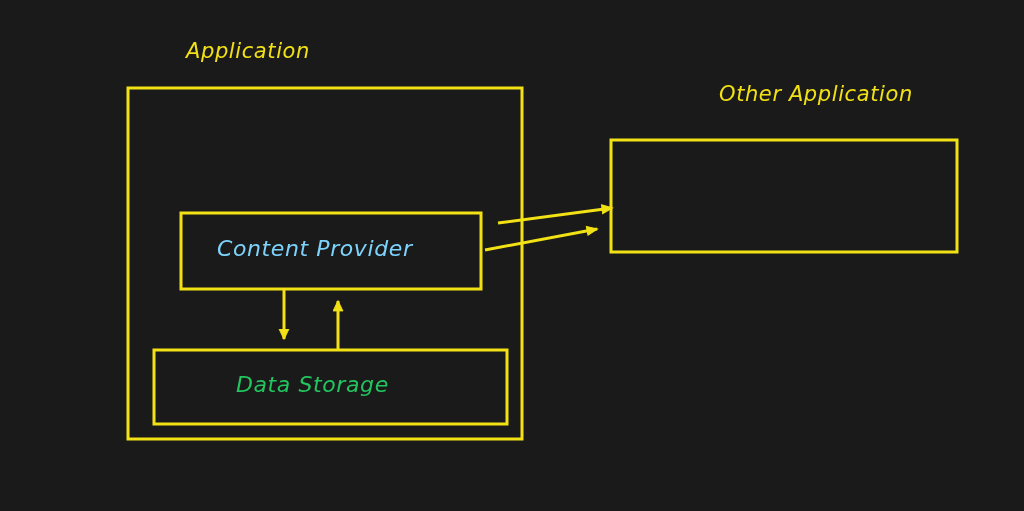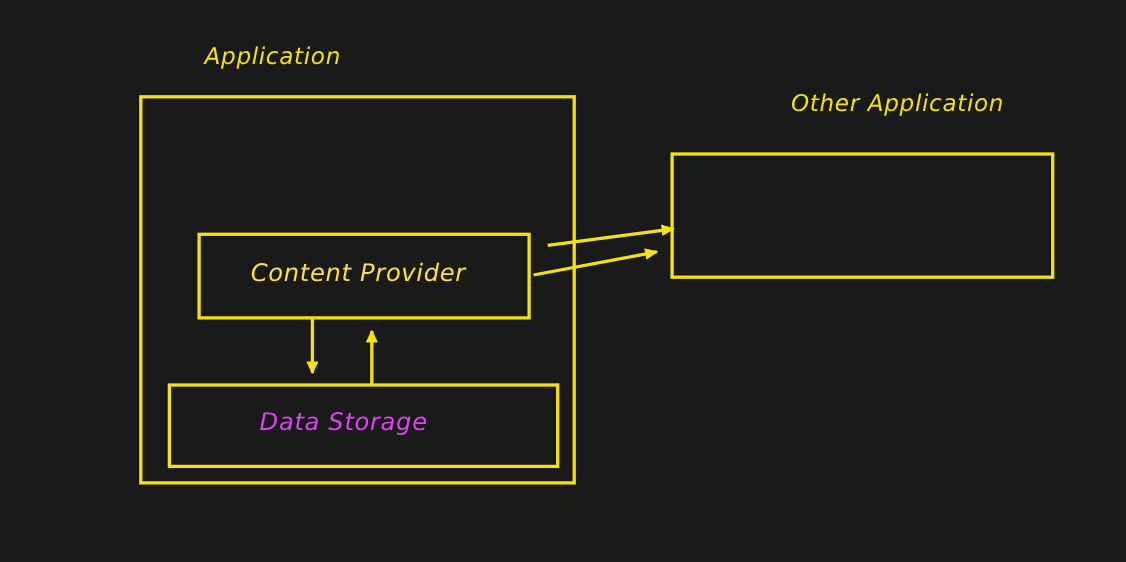--- a/index.html
+++ b/index.html
@@ -91,17 +91,17 @@
 
     <line x1="284" y1="289" x2="284" y2="339" stroke="#f2e115" stroke-width="3" marker-end="url(#arrow-head-v)"></line>
 
     <line x1="338" y1="350" x2="338" y2="301" stroke="#f2e115" stroke-width="3" marker-end="url(#arrow-head-v)"></line>
   </svg>
 
   <div class="dia-label" id="label-application" style="color: rgb(242, 225, 21);">Application</div>
 
   <div class="dia-label" id="label-other-application" style="color: rgb(242, 225, 21);">Other Application</div>
 
-  <div class="dia-label" id="label-content-provider" style="color: #fde047; margin-left: 11px;">Content Provider</div>
+  <div class="dia-label" id="label-content-provider" style="color: #7dd3fc;">Content Provider</div>
 
-  <div class="dia-label" id="label-data-storage" style="color: #d946ef;">Data Storage</div>
+  <div class="dia-label" id="label-data-storage" style="color: #22c55e;">Data Storage</div>
 
 </div>
 
 </body></html>

